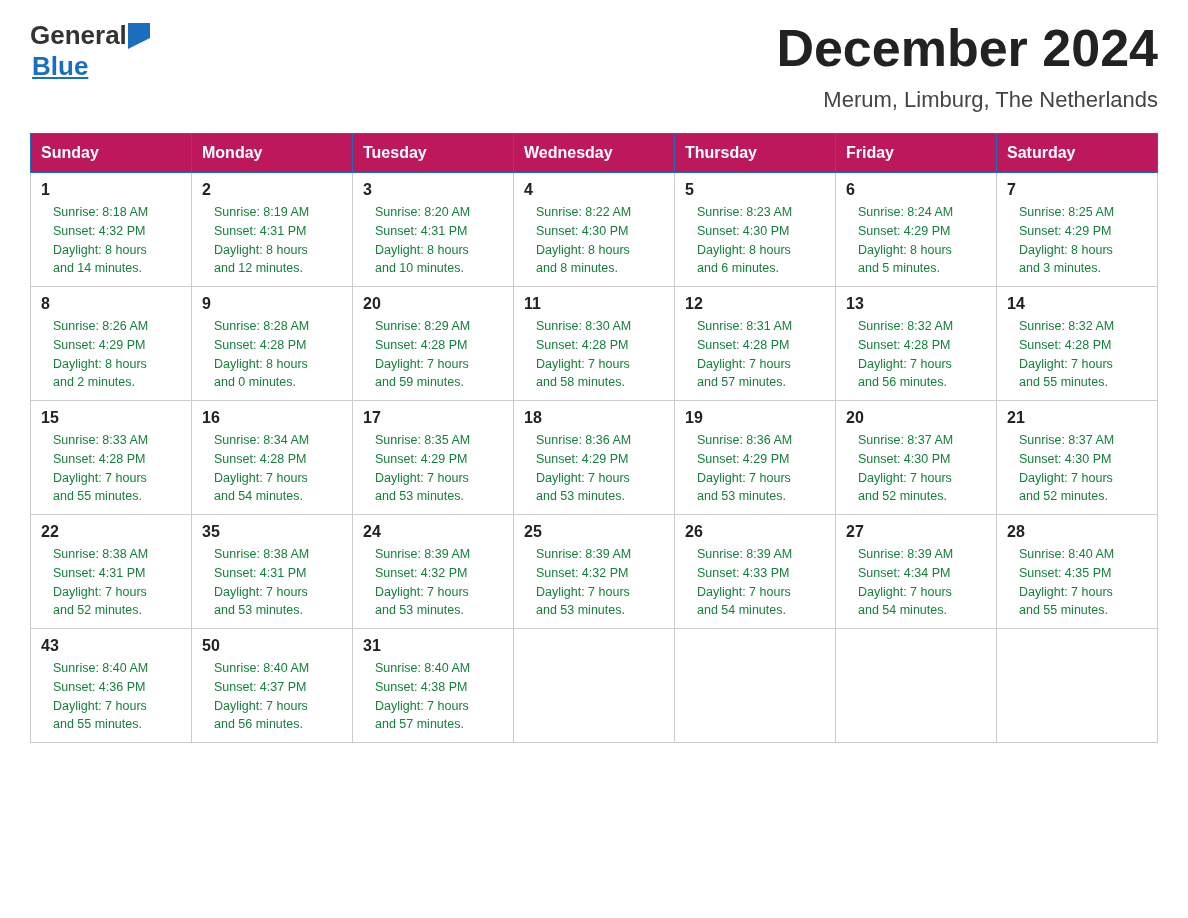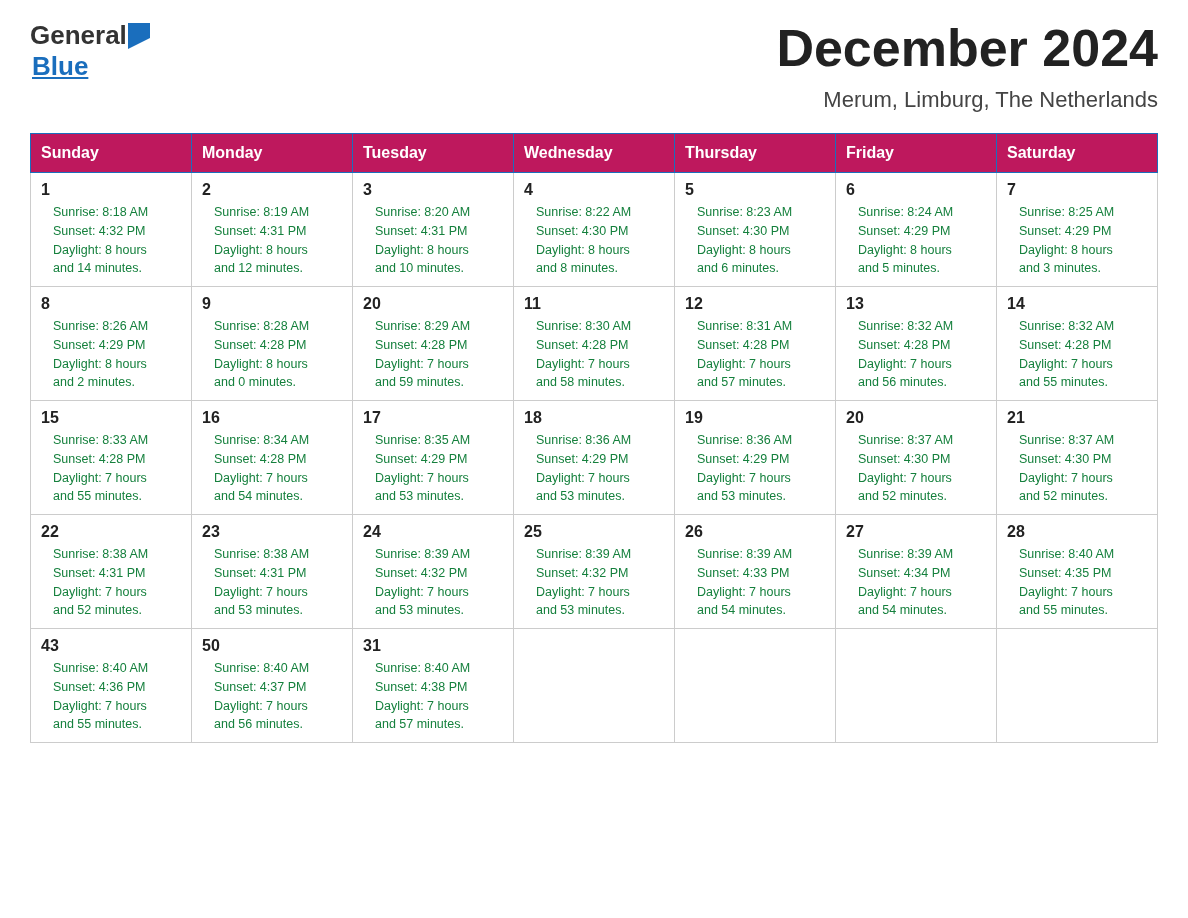--- a/index.html
+++ b/index.html
@@ -335,21 +335,21 @@
         <td>
         <span class="day-num">22</span>
         <div class="day-info">
           Sunrise: 8:38 AM<br>
           Sunset: 4:31 PM<br>
           Daylight: 7 hours<br>
           and 52 minutes.
         </div>
       </td>
         <td>
-        <span class="day-num">23</span>
+        <span class="day-num">35</span>
         <div class="day-info">
           Sunrise: 8:38 AM<br>
           Sunset: 4:31 PM<br>
           Daylight: 7 hours<br>
           and 53 minutes.
         </div>
       </td>
         <td>
         <span class="day-num">24</span>
         <div class="day-info">

